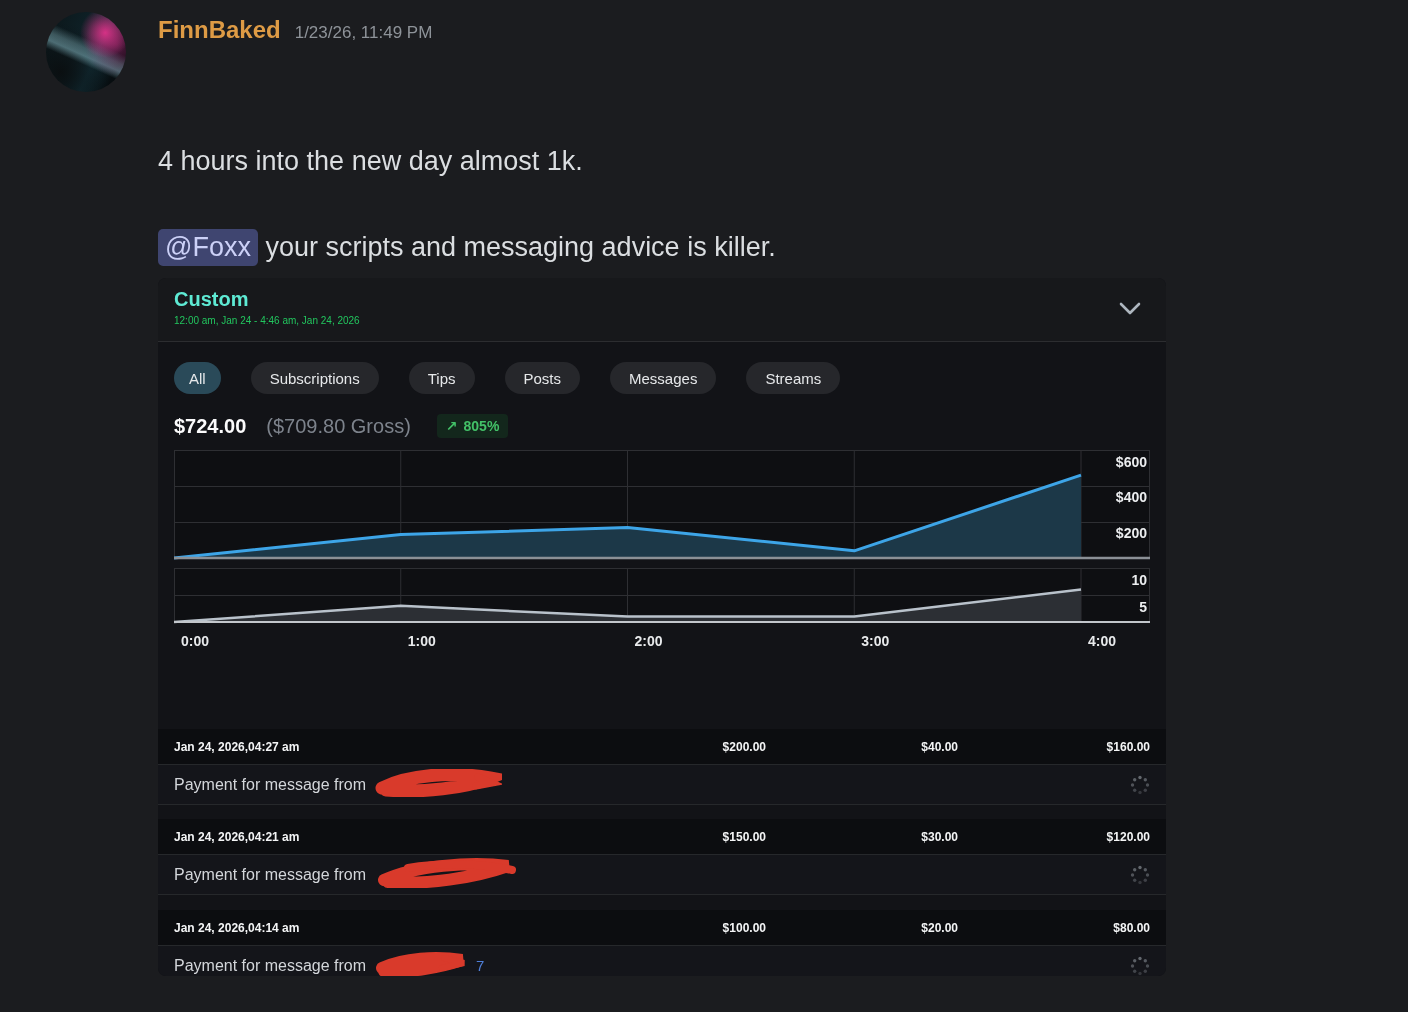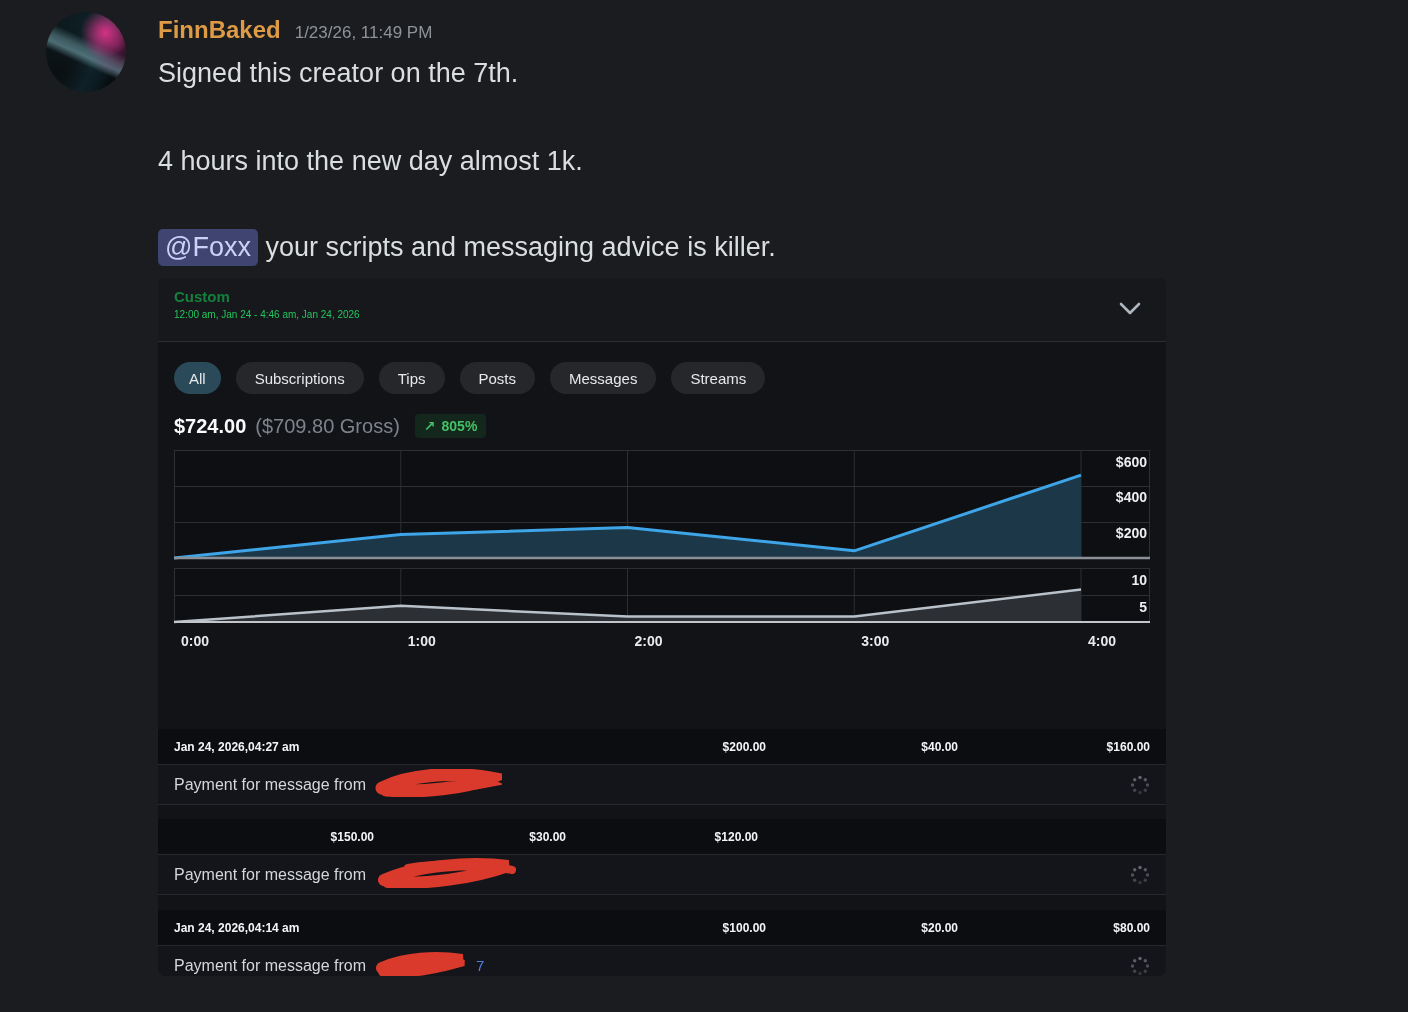--- a/index.html
+++ b/index.html
@@ -26,30 +26,30 @@
   .line2 { top:146px; }
   .line3 { top:232px; }
   .mention { background:#3f4570; color:#ccd1f7; border-radius:5px; padding:3px 7px 4px; font-size:27px; }
 
   
   .embed { position:absolute; left:158px; top:278px; width:1008px; height:698px;
     background:#121317; border-radius:8px; overflow:hidden; }
 
   .e-header { position:absolute; left:0; top:0; width:100%; height:64px; background:#17181b;
     border-bottom:1px solid #2c2d30; padding:10px 16px; }
-  .e-title { color:#15803d; font-size:15px; font-weight:700; }
+  .e-title { color:#5eead4; font-size:20px; font-weight:700; }
   .e-range { color:#22c55e; font-size:10px; margin-top:4px; }
   .chevron { position:absolute; right:24px; top:24px; }
 
-  .tabs { position:absolute; left:16px; top:84px; display:flex; gap:15px; }
+  .tabs { position:absolute; left:16px; top:84px; display:flex; gap:30px; }
   .tab { height:32px; border-radius:16px; background:#26272b; color:#e6e8ea; font-size:15px;
     display:flex; align-items:center; padding:0 19px; cursor:pointer; }
   .tab.active { background:#2a4a59; padding:0 15px; }
 
-  .earn { position:absolute; left:16px; top:136px; display:flex; align-items:center; gap:9px; }
+  .earn { position:absolute; left:16px; top:136px; display:flex; align-items:center; gap:20px; }
   .earn-net { color:#fbfbfc; font-size:20px; font-weight:700; }
   .earn-gross { color:#7d838c; font-size:20px; }
   .earn-badge { background:#13271c; color:#43c168; font-size:14px; font-weight:700;
     border-radius:4px; padding:4px 9px; margin-left:6px; display:flex; gap:6px; align-items:center; }
 
   .chart { position:absolute; left:16px; top:172px; width:976px; height:200px; }
   .chart svg text { font-family:"Liberation Sans","DejaVu Sans",sans-serif; }
   .ytick { fill:#eceef0; font-size:14px; font-weight:700; }
   .xtick { fill:#e8eaec; font-size:14px; font-weight:700; }
 
@@ -76,21 +76,20 @@
 
 <div class="msg">
 
   <div class="avatar"></div>
 
   <div class="author-row">
     <span class="author">FinnBaked</span>
     <span class="timestamp">1/23/26, 11:49 PM</span>
   </div>
 
-  <div class="msg-line line1">Signed this creator on the 7th.</div>
   <div class="msg-line line2">4 hours into the new day almost 1k.</div>
   <div class="msg-line line3">
     <span class="mention">@Foxx</span>
     <span>your scripts and messaging advice is killer.</span>
   </div>
 
   <div class="embed">
 
     <div class="e-header">
       <div class="e-title">Custom</div>
@@ -194,20 +193,21 @@
               <circle cx="4.7" cy="15.3" r="1.7" opacity=".55"></circle>
             <circle cx="2.5" cy="10" r="1.7" opacity=".7"></circle>
               <circle cx="4.7" cy="4.7" r="1.7" opacity=".85"></circle>
           </g>
         </svg>
       </div>
     </div>
 
     <div class="t-group g2">
       <div class="t-main">
+        <div class="col-date">Jan 24, 2026,04:21 am</div>
         <div class="col-amt">$150.00</div>
         <div class="col-fee">$30.00</div>
         <div class="col-net">$120.00</div>
       </div>
       <div class="t-desc">
         <div class="desc-left">
           <span>Payment for message from</span>
           <span class="scribble">
             <svg width="146" height="30" viewBox="0 0 146 30">
               <path d="M10 22 C 40 8, 96 3, 134 8 C 100 20, 52 27, 14 24" stroke="#d93a2b" stroke-width="12" fill="none" stroke-linecap="round"></path>

